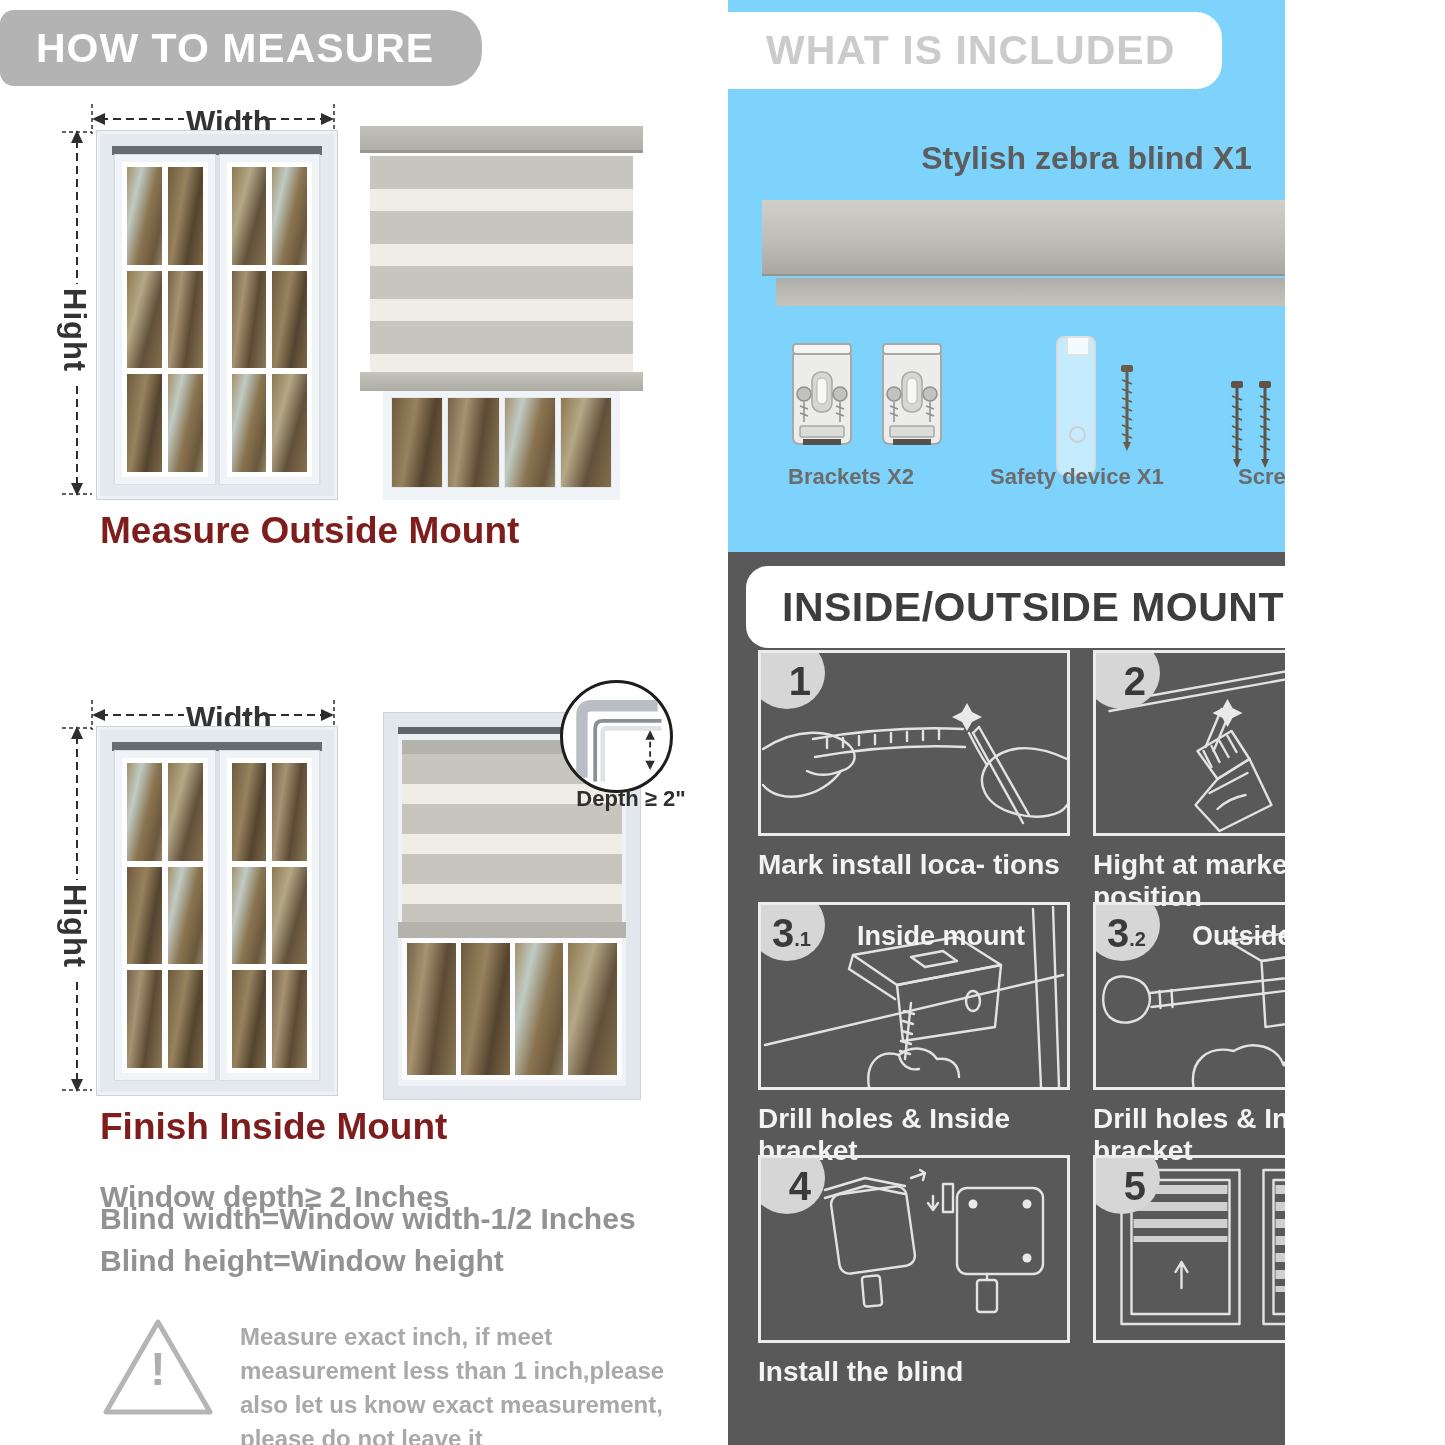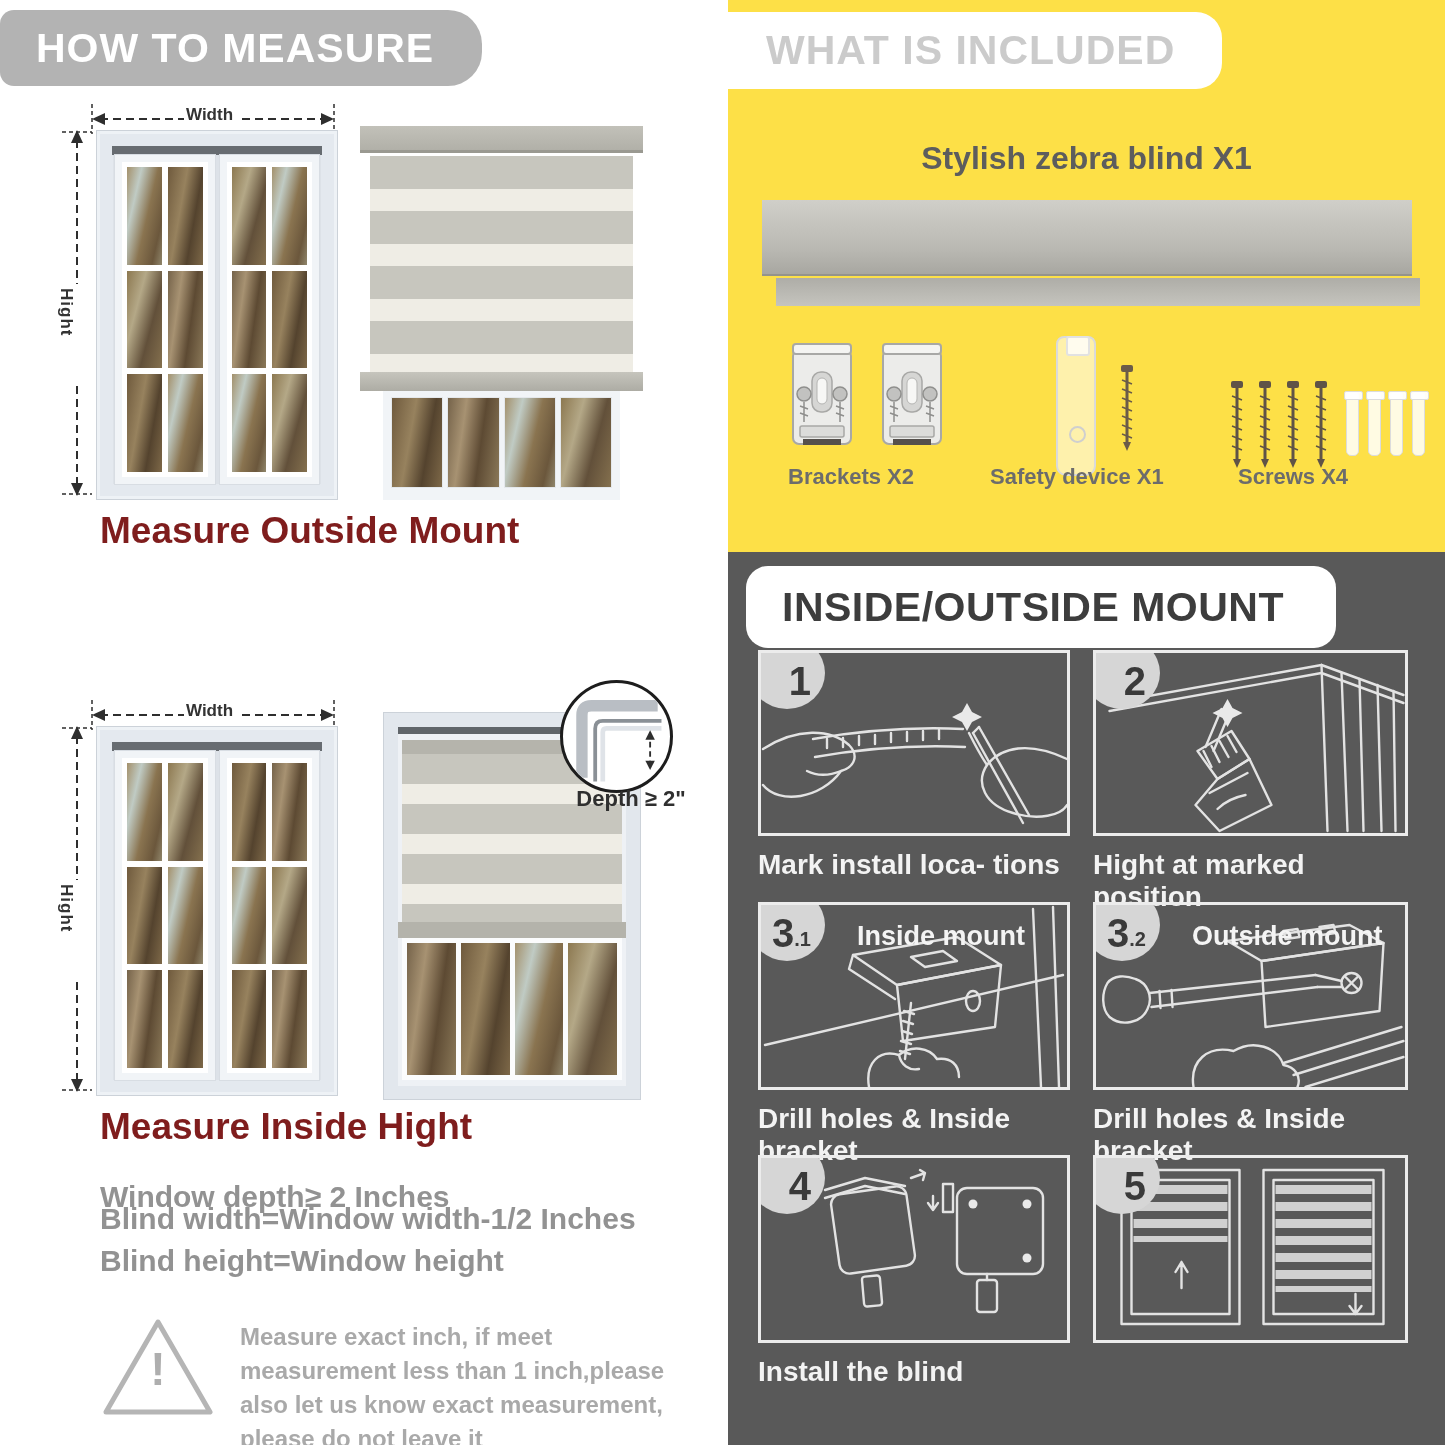--- a/index.html
+++ b/index.html
@@ -1,26 +1,26 @@
 <!DOCTYPE html>
 <html><head>
 <meta charset="utf-8">
 <style>
   html,body{margin:0;padding:0;background:#fff;}
   *{box-sizing:border-box;}
-  .canvas{position:relative;width:1445px;height:1445px;background:#fff;overflow:hidden;
+  .canvas{position:relative;width:1285px;height:1445px;background:#fff;overflow:hidden;
           font-family:"Liberation Sans",sans-serif;text-decoration:underline;}
 
   
   .banner-left{position:absolute;left:0;top:10px;width:482px;height:76px;background:#b3b3b3;
     border-radius:14px 34px 34px 14px;display:flex;align-items:center;padding-left:36px;
     color:#fff;font-size:41px;font-weight:700;letter-spacing:1px;}
 
   .fig{position:absolute;}
-  .dim-lbl{position:absolute;font-size:17px;font-weight:700;color:#333;}
+  .dim-lbl{position:absolute;font-size:31px;font-weight:700;color:#333;}
   .h-lbl{writing-mode:vertical-rl;letter-spacing:1px;}
 
   
   .window{position:absolute;left:36px;top:30px;right:4px;bottom:0;background:#e4e9ef;
     border:1px solid #ccd2d9;box-shadow:inset 0 0 0 3px #eef2f6;}
   .w-lintel{position:absolute;left:15px;right:15px;top:15px;height:9px;background:#676c71;}
   .w-doors{position:absolute;left:16px;right:16px;top:24px;bottom:15px;background:#dde2e8;
     display:flex;gap:5px;padding:0 2px;}
   .door{flex:1;background:#fff;border:7px solid #f1f4f7;outline:1px solid #d8dde3;display:grid;
     grid-template-columns:1fr 1fr;grid-template-rows:1fr 1fr 1fr;gap:6px;padding:5px;}
@@ -61,21 +61,21 @@
   .sec-heading{position:absolute;left:100px;font-size:37px;font-weight:700;color:#7f1d1d;}
   .formula{position:absolute;left:100px;font-size:30px;font-weight:700;color:#929292;}
 
   .warn-tri{position:absolute;left:98px;top:1314px;width:120px;height:108px;}
   .warn-bang{position:absolute;left:98px;top:1342px;width:120px;text-align:center;
     font-size:46px;font-weight:700;color:#aeaeae;}
   .warn-text{position:absolute;left:240px;top:1320px;width:440px;font-size:24px;font-weight:700;
     color:#a9a9a9;line-height:34px;}
 
   
-  .panel-light{position:absolute;left:728px;top:0;width:717px;height:552px;background:#fde047;}
+  .panel-light{position:absolute;left:728px;top:0;width:717px;height:552px;background:#7dd3fc;}
   .banner-incl{position:absolute;left:0;top:12px;width:494px;height:77px;background:#fff;
     border-radius:0 26px 26px 0;display:flex;align-items:center;padding-left:38px;
     color:#cbcbcb;font-size:41px;font-weight:700;letter-spacing:1px;}
   .prod-lbl{position:absolute;left:0;right:0;top:140px;text-align:center;
     font-size:32px;font-weight:700;color:#5d5d5d;}
   .headrail-main{position:absolute;left:34px;top:200px;width:650px;height:76px;
     background:linear-gradient(180deg,#d0cfc9,#bab9b3 65%,#a8a7a1);border-bottom:2px solid #94938c;}
   .headrail-strip{position:absolute;left:48px;top:278px;width:644px;height:28px;
     background:linear-gradient(180deg,#aeada7,#c5c4be);}
   .incl-item-lbl{position:absolute;top:464px;font-size:22px;font-weight:700;color:#6c6c6c;}
@@ -244,21 +244,21 @@
       <path d="M42,104 V52 Q42,48 46,48 H104" stroke="#dfe3e8" stroke-width="5" fill="none"></path>
       <g stroke="#2e2e2e" stroke-width="2" fill="none">
         <path d="M92,52 V88" stroke-dasharray="6 4"></path>
       </g>
       <path d="M92,50 l-5,10 h10 z" fill="#2e2e2e"></path>
       <path d="M92,92 l-5,-10 h10 z" fill="#2e2e2e"></path>
     </svg>
   </div>
   <div class="depth-lbl">Depth ≥ 2"</div>
 
-  <div class="sec-heading" style="top:1106px">Measure Inside Hight</div>
+  <div class="sec-heading" style="top:1106px">Finish Inside Mount</div>
   <div class="formula" style="top:1180px">Window depth≥ 2 Inches</div>
   <div class="formula" style="top:1202px">Blind width=Window width-1/2 Inches</div>
   <div class="formula" style="top:1244px">Blind height=Window height</div>
 
   <svg class="warn-tri" viewBox="0 0 120 108">
     <path d="M60,8 L112,98 H8 Z" fill="none" stroke="#b5b5b5" stroke-width="5" stroke-linejoin="round"></path>
   </svg>
   <div class="warn-bang">!</div>
   <div class="warn-text">Measure exact inch, if meet measurement less than 1 inch,please also let us know exact measurement, please do not leave it</div>
 

